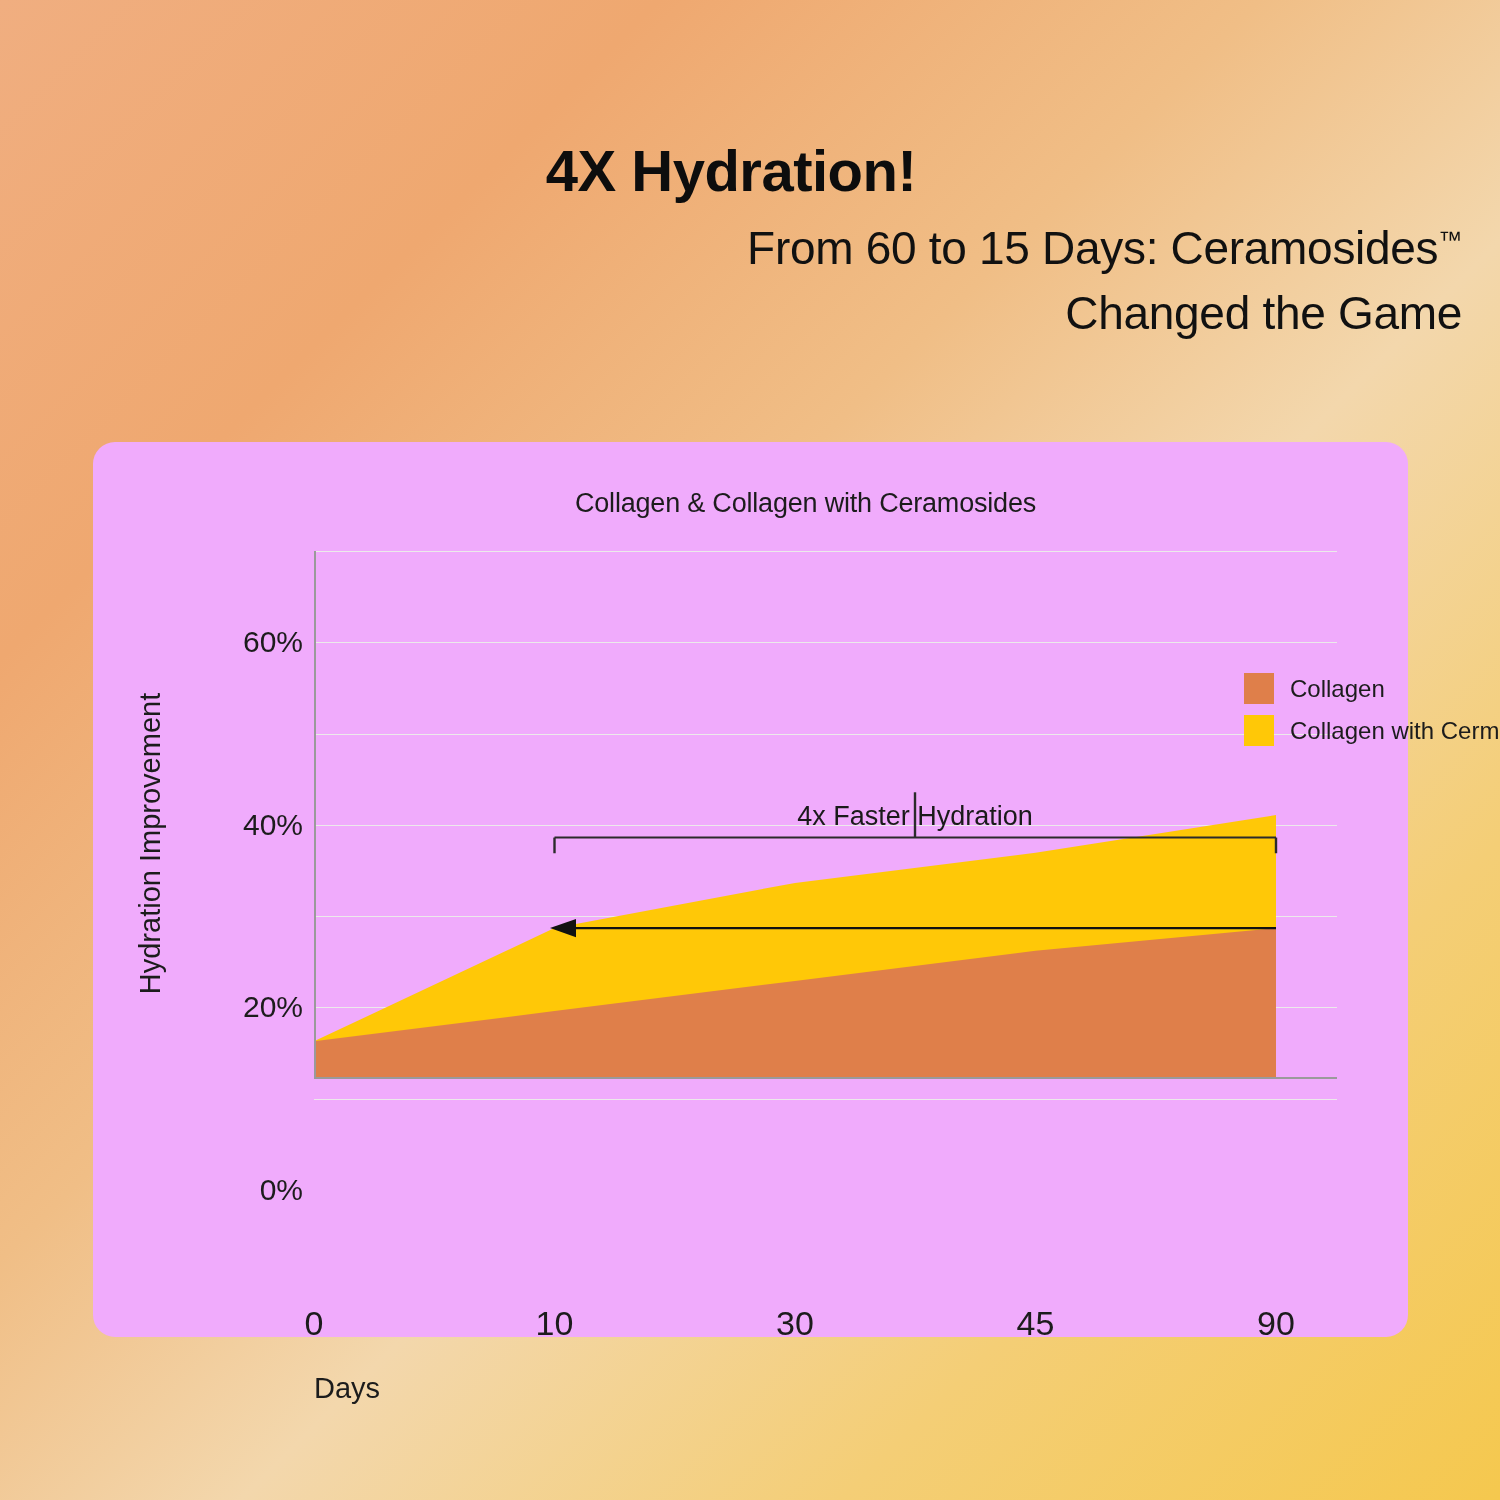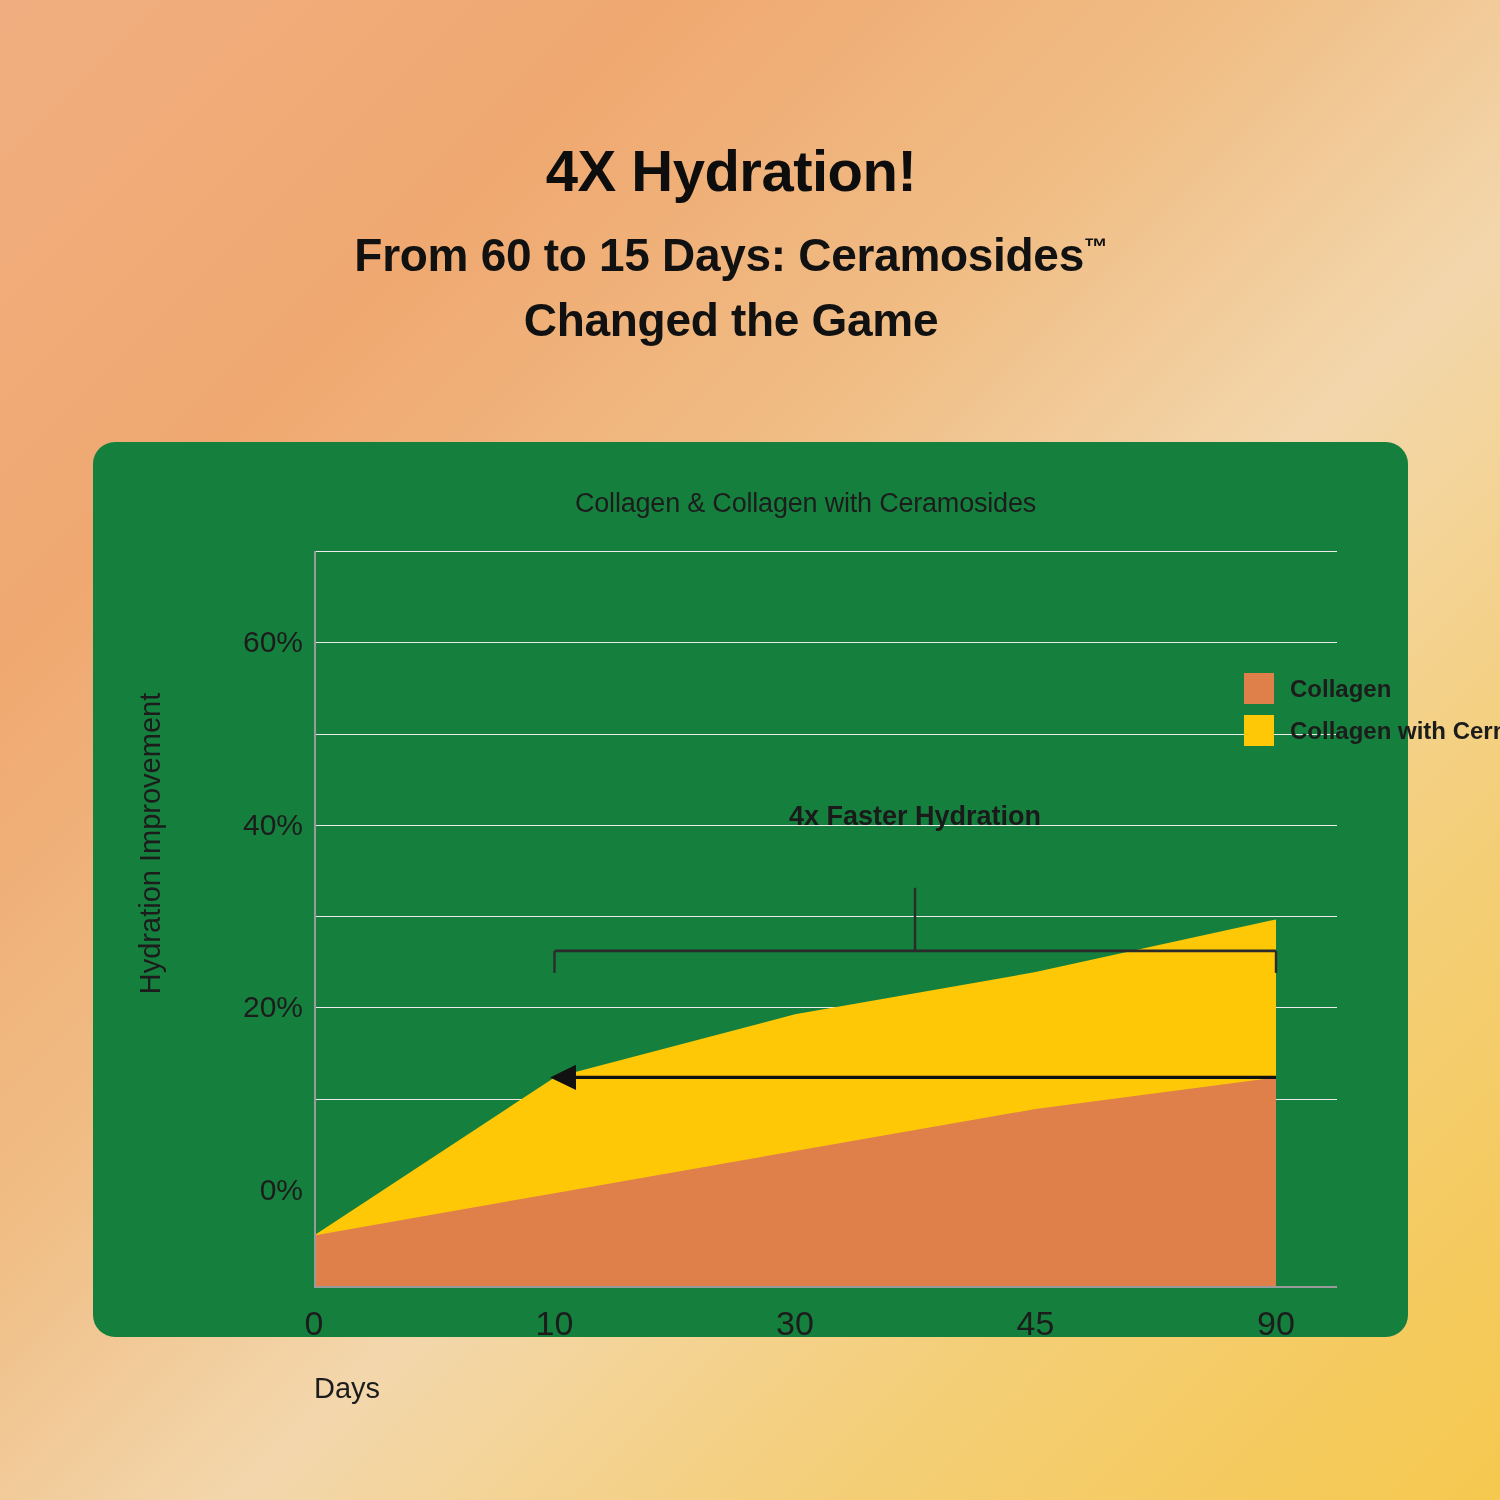--- a/index.html
+++ b/index.html
@@ -33,41 +33,42 @@
     color: #111111;
   }
   .headline-main {
     font-size: 58px;
     font-weight: 700;
     letter-spacing: -0.5px;
     line-height: 1.08;
     color: #0d0d0d;
   }
   .headline-sub {
-    margin-top: 20px;
+    margin-top: 13px;
     font-size: 46px;
-    font-weight: 700;
+    font-weight: 400;
     line-height: 1.42;
     color: #111111;
     letter-spacing: -0.3px;
+    text-align: right;
   }
   .tm {
     font-size: 24px;
     vertical-align: super;
     line-height: 0;
   }
 
   
   .chart-card {
     position: absolute;
     left: 93px;
     top: 442px;
     width: 1315px;
     height: 895px;
-    background: #15803d;
+    background: #f0abfc;
     border-radius: 22px;
   }
 
   .chart-title {
     position: absolute;
     left: 0;
     top: 46px;
     width: 100%;
     text-align: center;
     font-size: 27px;
@@ -77,22 +78,21 @@
     padding-left: 110px;
   }
 
   
   
   .plot {
     position: absolute;
     left: 221px;
     top: 109px;
     width: 1023px;
-    height: 737px;
-    font-weight: bold;
+    height: 528px;
   }
 
   .gridline {
     position: absolute;
     left: 0;
     width: 100%;
     height: 1px;
     background: #eceaea;
   }
 

